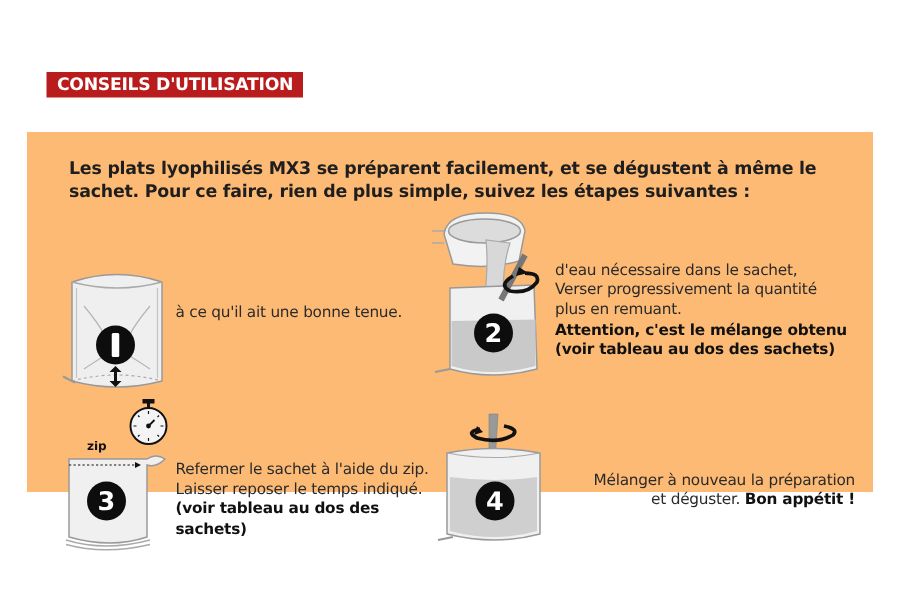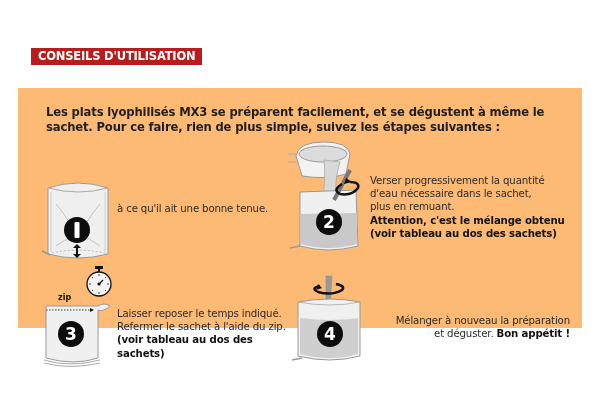--- a/index.html
+++ b/index.html
@@ -53,22 +53,22 @@
       <path d="M14 52 L70 50 L72 106 Q42 114 14 106 Z" fill="#f0f0f0" stroke="#999" stroke-width="1"></path>
       <path d="M15 74 L71 73 L71 104 Q42 112 15 104 Z" fill="#c9c9c9"></path>
       <path d="M48 60 L64 30" stroke="#777" stroke-width="4"></path>
       <path d="M56 44 Q46 50 54 54 Q66 56 72 48 Q74 42 64 42" fill="none" stroke="#111" stroke-width="2.5"></path>
       <path d="M60 38 L66 42 L58 44 Z" fill="#111"></path>
       <path d="M4 108 L14 106" stroke="#999" stroke-width="1.5"></path>
       <circle cx="43" cy="82" r="13" fill="#0d0d0d"></circle>
       <text x="43" y="88" font-family="DejaVu Sans, sans-serif" font-size="17" font-weight="bold" fill="#fff" text-anchor="middle">2</text>
     </svg>
     <div class="stext" style="left:352px;top:86px;width:200px;">
+      <div>d'eau nécessaire dans le sachet,</div>
       <div>Verser progressivement la quantité</div>
-      <div>d'eau nécessaire dans le sachet,</div>
       <div>plus en remuant.</div>
       <div class="bold">Attention, c'est le mélange obtenu</div>
       <div class="bold">(voir tableau au dos des sachets)</div>
     </div>
   </div>
 
   <div class="step" style="left:0;top:0;">
     <svg style="left:22px;top:176px;" width="80" height="104" viewBox="0 0 80 104">
       <g>
         <rect x="55" y="2" width="8" height="3" fill="#111"></rect>
@@ -80,22 +80,22 @@
       </g>
       <text x="18" y="36" font-family="DejaVu Sans, sans-serif" font-size="8" font-weight="bold" fill="#111">zip</text>
       <path d="M6 42 L58 42 Q64 38 70 42 Q64 48 58 46 L58 94 Q34 102 6 94 Z" fill="#f0f0f0" stroke="#999" stroke-width="1"></path>
       <path d="M6 46 L52 46" stroke="#111" stroke-width="0.8" stroke-dasharray="1.5 1.5"></path>
       <path d="M50 44 L54 46 L50 48 Z" fill="#111"></path>
       <path d="M4 96 Q30 104 60 96 M4 99 Q30 106 60 99" fill="none" stroke="#aaa" stroke-width="1"></path>
       <circle cx="31" cy="70" r="13" fill="#0d0d0d"></circle>
       <text x="31" y="76" font-family="DejaVu Sans, sans-serif" font-size="17" font-weight="bold" fill="#fff" text-anchor="middle">3</text>
     </svg>
     <div class="stext" style="left:99px;top:219px;width:175px;">
+      <div>Refermer le sachet à l'aide du zip.</div>
       <div>Laisser reposer le temps indiqué.</div>
-      <div>Refermer le sachet à l'aide du zip.</div>
       <div class="bold">(voir tableau au dos des sachets)</div>
     </div>
   </div>
 
   <div class="step" style="left:0;top:0;">
     <svg style="left:272px;top:186px;" width="80" height="92" viewBox="0 0 80 92">
       <path d="M36 2 L42 2 L40 34 L36 34 Z" fill="#999" stroke="#888" stroke-width="0.5"></path>
       <path d="M30 12 Q20 14 28 18 Q42 22 52 16 Q56 12 46 10" fill="none" stroke="#111" stroke-width="2.5"></path>
       <path d="M28 10 L32 14 L26 16 Z" fill="#111"></path>
       <path d="M8 28 Q40 22 70 28 L70 82 Q40 90 8 82 Z" fill="#f0f0f0" stroke="#999" stroke-width="1"></path>

